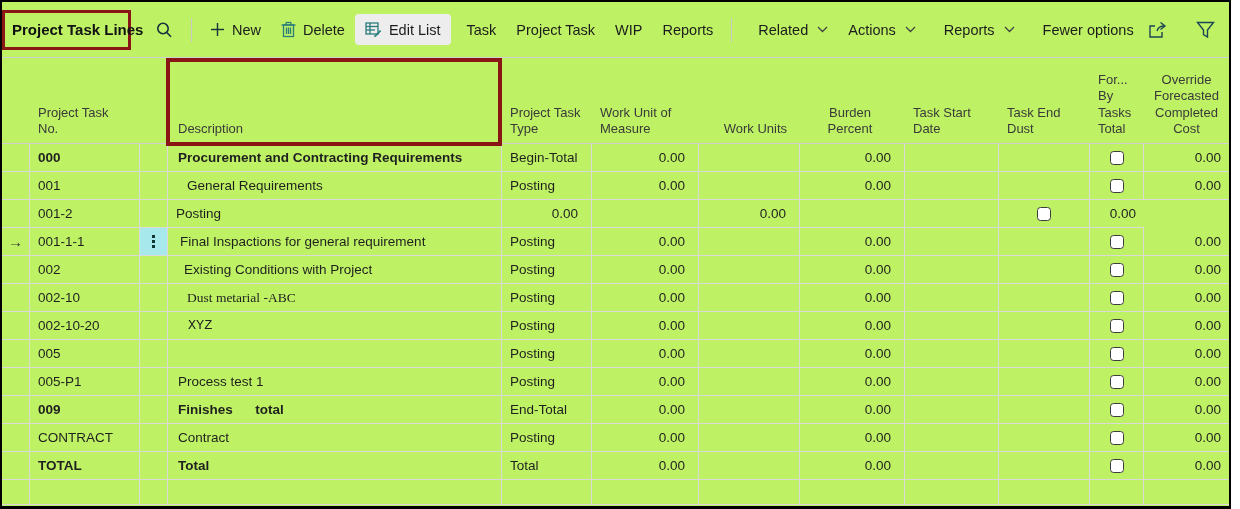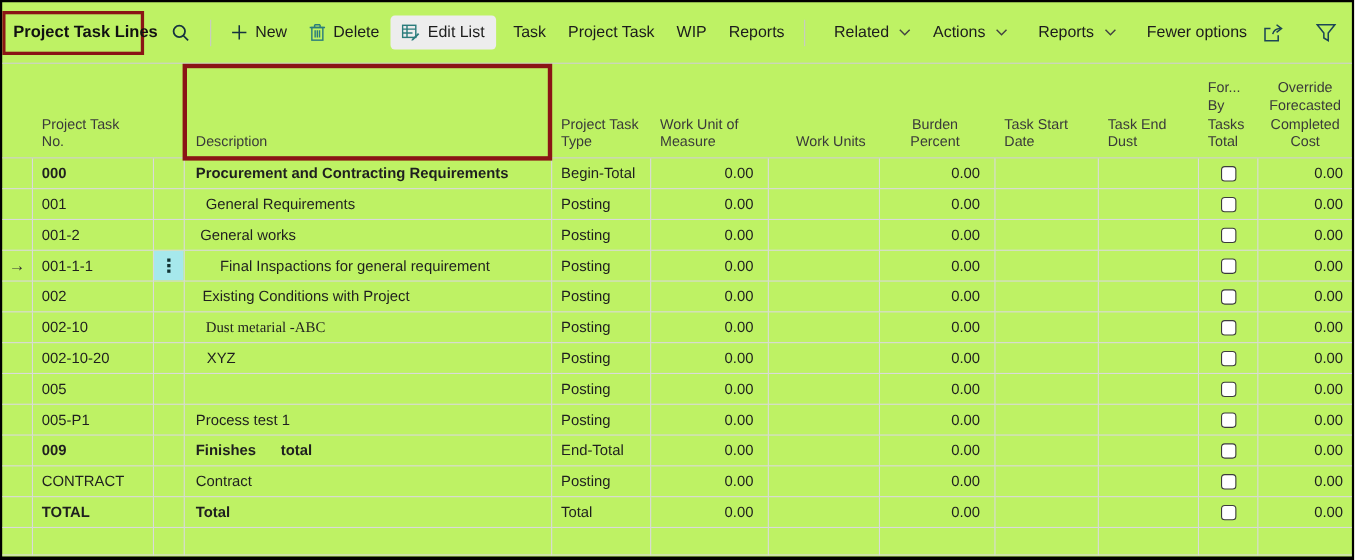--- a/index.html
+++ b/index.html
@@ -264,39 +264,38 @@
         <span class="checkbox"></span>
       </div>
       <div class="c rt last">0.00</div>
     </div>
       <div class="grid-cols trow">
       <div class="c gutter"><span></span></div>
       <div class="c cell-no">001-2</div>
       <div class="c ell">
         
       </div>
-      <div class="c cell-desc" style="padding-left: 14px;">General works</div>
       <div class="c">Posting</div>
       <div class="c rt">0.00</div>
       <div class="c"></div>
       <div class="c rt">0.00</div>
       <div class="c"></div>
       <div class="c"></div>
       <div class="c" style="justify-content:center">
         <span class="checkbox"></span>
       </div>
       <div class="c rt last">0.00</div>
     </div>
       <div class="grid-cols trow">
       <div class="c gutter"><span>→</span></div>
       <div class="c cell-no">001-1-1</div>
       <div class="c ell">
         <span class="ellipsis-menu active"><i></i><i></i><i></i></span>
       </div>
-      <div class="c cell-desc" style="padding-left: 32px;">Final Inspactions for general requirement</div>
+      <div class="c cell-desc" style="padding-left: 12px;">Final Inspactions for general requirement</div>
       <div class="c">Posting</div>
       <div class="c rt">0.00</div>
       <div class="c"></div>
       <div class="c rt">0.00</div>
       <div class="c"></div>
       <div class="c"></div>
       <div class="c" style="justify-content:center">
         <span class="checkbox"></span>
       </div>
       <div class="c rt last">0.00</div>
@@ -336,21 +335,21 @@
         <span class="checkbox"></span>
       </div>
       <div class="c rt last">0.00</div>
     </div>
       <div class="grid-cols trow">
       <div class="c gutter"><span></span></div>
       <div class="c cell-no">002-10-20</div>
       <div class="c ell">
         
       </div>
-      <div class="c cell-desc" style="padding-left: 20px;">XYZ</div>
+      <div class="c cell-desc" style="padding-left: 20px; font-family: Liberation Mono, monospace;">XYZ</div>
       <div class="c">Posting</div>
       <div class="c rt">0.00</div>
       <div class="c"></div>
       <div class="c rt">0.00</div>
       <div class="c"></div>
       <div class="c"></div>
       <div class="c" style="justify-content:center">
         <span class="checkbox"></span>
       </div>
       <div class="c rt last">0.00</div>

